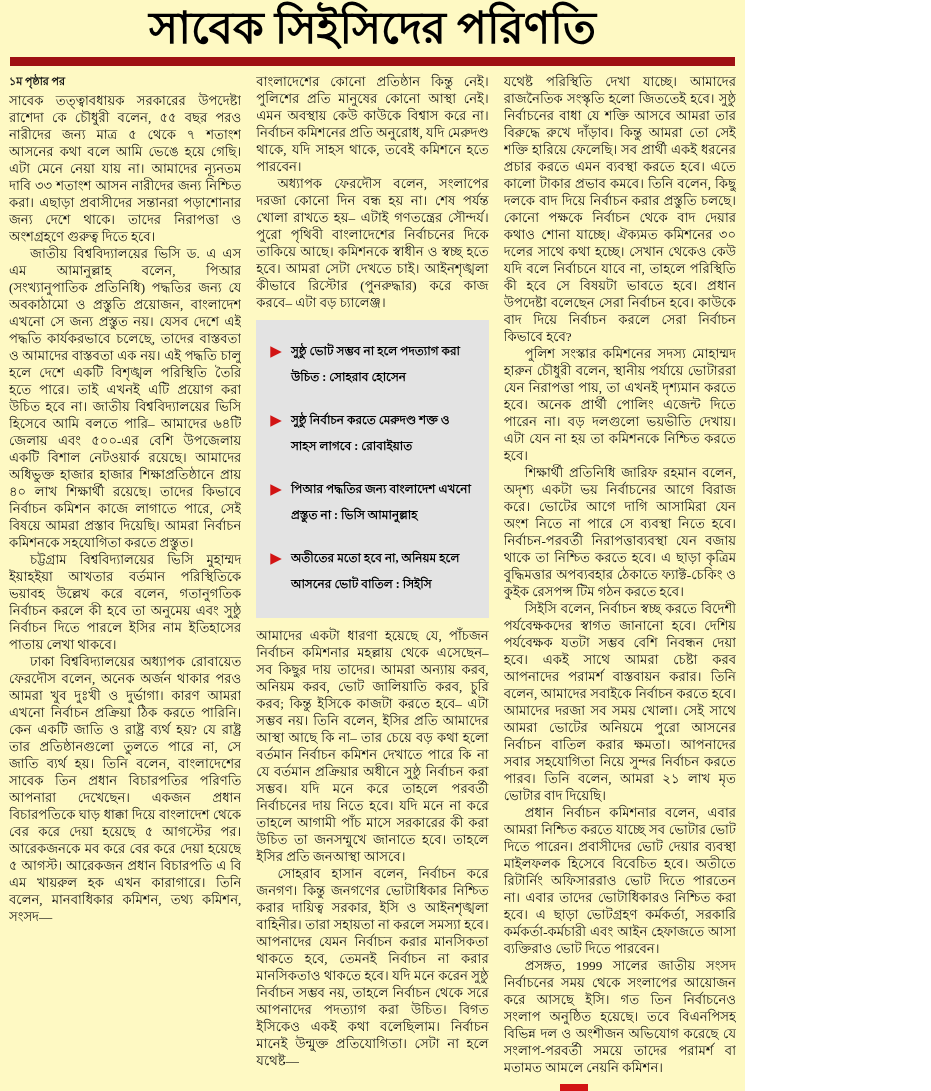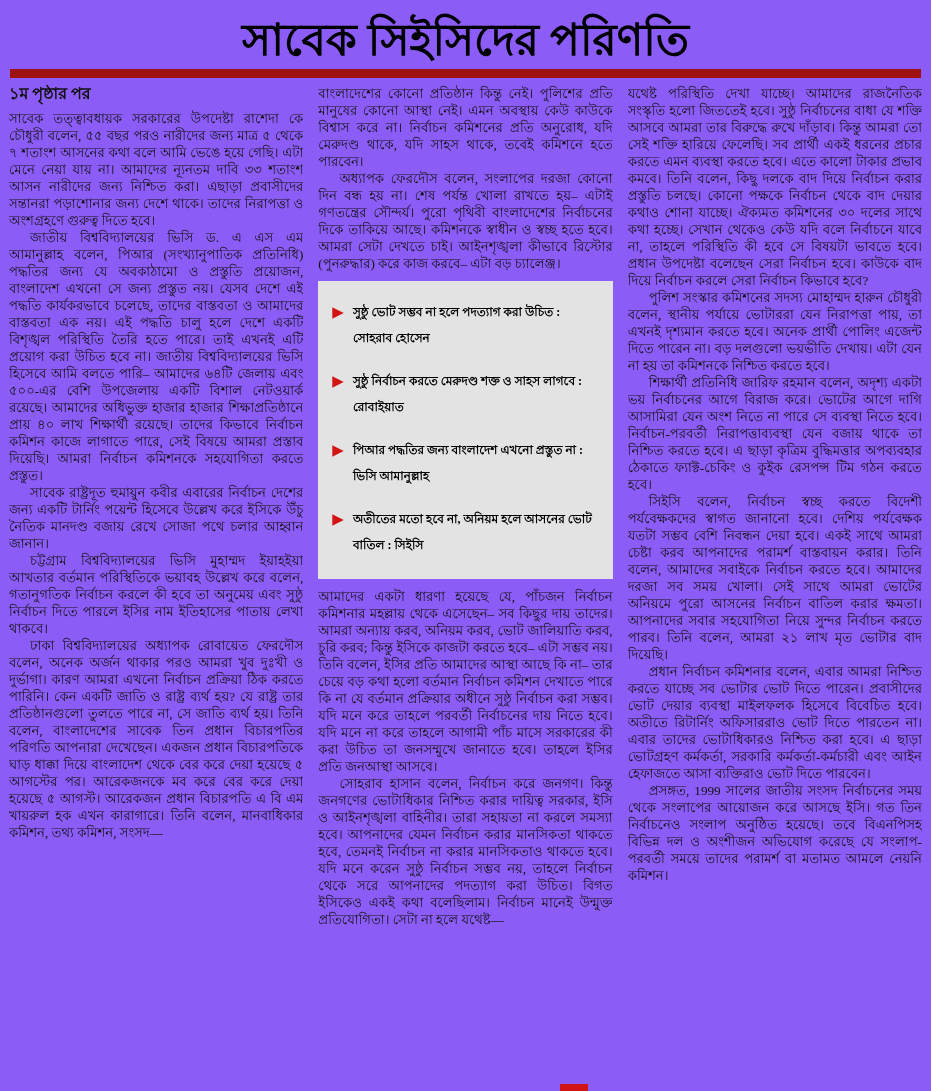--- a/index.html
+++ b/index.html
@@ -5,24 +5,24 @@
   * { margin:0; padding:0; box-sizing:border-box; }
   html,body { background:#ffffff; }
   body {
     width:931px; height:1091px;
     font-family:"Liberation Serif", serif;
     color:#121212;
     overflow:hidden;
   }
   .page {
     position:relative;
-    width:931px; height:1091px;
-    padding:16px 9px;
+    width:745px; height:1091px;
+    padding:4px 9px;
     overflow:hidden;
-    background:#8b5cf6;
+    background:#fef9c3;
   }
   .headline {
     text-align:center;
     font-size:44px;
     font-weight:bold;
     line-height:1.05;
     padding-top:2px;
     color:#000;
   }
   .headline-rule {
@@ -39,22 +39,22 @@
   .col {
     flex:1 1 0;
     overflow:hidden;
     text-align:justify;
     font-size:13.2px;
     line-height:17px;
     color:#111;
   }
   .continued-label {
     font-weight:bold;
-    font-size:16px;
-    margin-bottom:8px;
+    font-size:11px;
+    margin-bottom:2px;
   }
   .para { text-indent:1.6em; }
   .col-list > .para:first-child { text-indent:0; }
   .pullquote-box {
     background:#e3e3e3;
     margin:9px 0 9px 0;
     padding:18px 12px 4px 14px;
   }
   .pq-item {
     display:flex;
@@ -95,21 +95,20 @@
 
   <div class="headline-rule" style="background: rgb(158, 17, 19);"></div>
 
   <div class="columns">
 
     <div class="col">
       <p class="continued-label">১ম পৃষ্ঠার পর</p>
       <div class="col-list">
           <p class="para">সাবেক তত্ত্বাবধায়ক সরকারের উপদেষ্টা রাশেদা কে চৌধুরী বলেন, ৫৫ বছর পরও নারীদের জন্য মাত্র ৫ থেকে ৭ শতাংশ আসনের কথা বলে আমি ভেঙে হয়ে গেছি। এটা মেনে নেয়া যায় না। আমাদের ন্যূনতম দাবি ৩৩ শতাংশ আসন নারীদের জন্য নিশ্চিত করা। এছাড়া প্রবাসীদের সন্তানরা পড়াশোনার জন্য দেশে থাকে। তাদের নিরাপত্তা ও অংশগ্রহণে গুরুত্ব দিতে হবে।</p>
           <p class="para">জাতীয় বিশ্ববিদ্যালয়ের ভিসি ড. এ এস এম আমানুল্লাহ বলেন, পিআর (সংখ্যানুপাতিক প্রতিনিধি) পদ্ধতির জন্য যে অবকাঠামো ও প্রস্তুতি প্রয়োজন, বাংলাদেশ এখনো সে জন্য প্রস্তুত নয়। যেসব দেশে এই পদ্ধতি কার্যকরভাবে চলেছে, তাদের বাস্তবতা ও আমাদের বাস্তবতা এক নয়। এই পদ্ধতি চালু হলে দেশে একটি বিশৃঙ্খল পরিস্থিতি তৈরি হতে পারে। তাই এখনই এটি প্রয়োগ করা উচিত হবে না। জাতীয় বিশ্ববিদ্যালয়ের ভিসি হিসেবে আমি বলতে পারি– আমাদের ৬৪টি জেলায় এবং ৫০০-এর বেশি উপজেলায় একটি বিশাল নেটওয়ার্ক রয়েছে। আমাদের অধিভুক্ত হাজার হাজার শিক্ষাপ্রতিষ্ঠানে প্রায় ৪০ লাখ শিক্ষার্থী রয়েছে। তাদের কিভাবে নির্বাচন কমিশন কাজে লাগাতে পারে, সেই বিষয়ে আমরা প্রস্তাব দিয়েছি। আমরা নির্বাচন কমিশনকে সহযোগিতা করতে প্রস্তুত।</p>
-          <p class="para">সাবেক রাষ্ট্রদূত হুমায়ুন কবীর এবারের নির্বাচন দেশের জন্য একটি টার্নিং পয়েন্ট হিসেবে উল্লেখ করে ইসিকে উঁচু নৈতিক মানদণ্ড বজায় রেখে সোজা পথে চলার আহ্বান জানান।</p>
           <p class="para">চট্টগ্রাম বিশ্ববিদ্যালয়ের ভিসি মুহাম্মদ ইয়াহইয়া আখতার বর্তমান পরিস্থিতিকে ভয়াবহ উল্লেখ করে বলেন, গতানুগতিক নির্বাচন করলে কী হবে তা অনুমেয় এবং সুষ্ঠু নির্বাচন দিতে পারলে ইসির নাম ইতিহাসের পাতায় লেখা থাকবে।</p>
           <p class="para">ঢাকা বিশ্ববিদ্যালয়ের অধ্যাপক রোবায়েত ফেরদৌস বলেন, অনেক অর্জন থাকার পরও আমরা খুব দুঃখী ও দুর্ভাগা। কারণ আমরা এখনো নির্বাচন প্রক্রিয়া ঠিক করতে পারিনি। কেন একটি জাতি ও রাষ্ট্র ব্যর্থ হয়? যে রাষ্ট্র তার প্রতিষ্ঠানগুলো তুলতে পারে না, সে জাতি ব্যর্থ হয়। তিনি বলেন, বাংলাদেশের সাবেক তিন প্রধান বিচারপতির পরিণতি আপনারা দেখেছেন। একজন প্রধান বিচারপতিকে ঘাড় ধাক্কা দিয়ে বাংলাদেশ থেকে বের করে দেয়া হয়েছে ৫ আগস্টের পর। আরেকজনকে মব করে বের করে দেয়া হয়েছে ৫ আগস্ট। আরেকজন প্রধান বিচারপতি এ বি এম খায়রুল হক এখন কারাগারে। তিনি বলেন, মানবাধিকার কমিশন, তথ্য কমিশন, সংসদ—</p>
         </div>
     </div>
 
     <div class="col">
       <div class="col-list">
           <p class="para">বাংলাদেশের কোনো প্রতিষ্ঠান কিন্তু নেই। পুলিশের প্রতি মানুষের কোনো আস্থা নেই। এমন অবস্থায় কেউ কাউকে বিশ্বাস করে না। নির্বাচন কমিশনের প্রতি অনুরোধ, যদি মেরুদণ্ড থাকে, যদি সাহস থাকে, তবেই কমিশনে হতে পারবেন।</p>
           <p class="para">অধ্যাপক ফেরদৌস বলেন, সংলাপের দরজা কোনো দিন বন্ধ হয় না। শেষ পর্যন্ত খোলা রাখতে হয়– এটাই গণতন্ত্রের সৌন্দর্য। পুরো পৃথিবী বাংলাদেশের নির্বাচনের দিকে তাকিয়ে আছে। কমিশনকে স্বাধীন ও স্বচ্ছ হতে হবে। আমরা সেটা দেখতে চাই। আইনশৃঙ্খলা কীভাবে রিস্টোর (পুনরুদ্ধার) করে কাজ করবে– এটা বড় চ্যালেঞ্জ।</p>
         </div>

